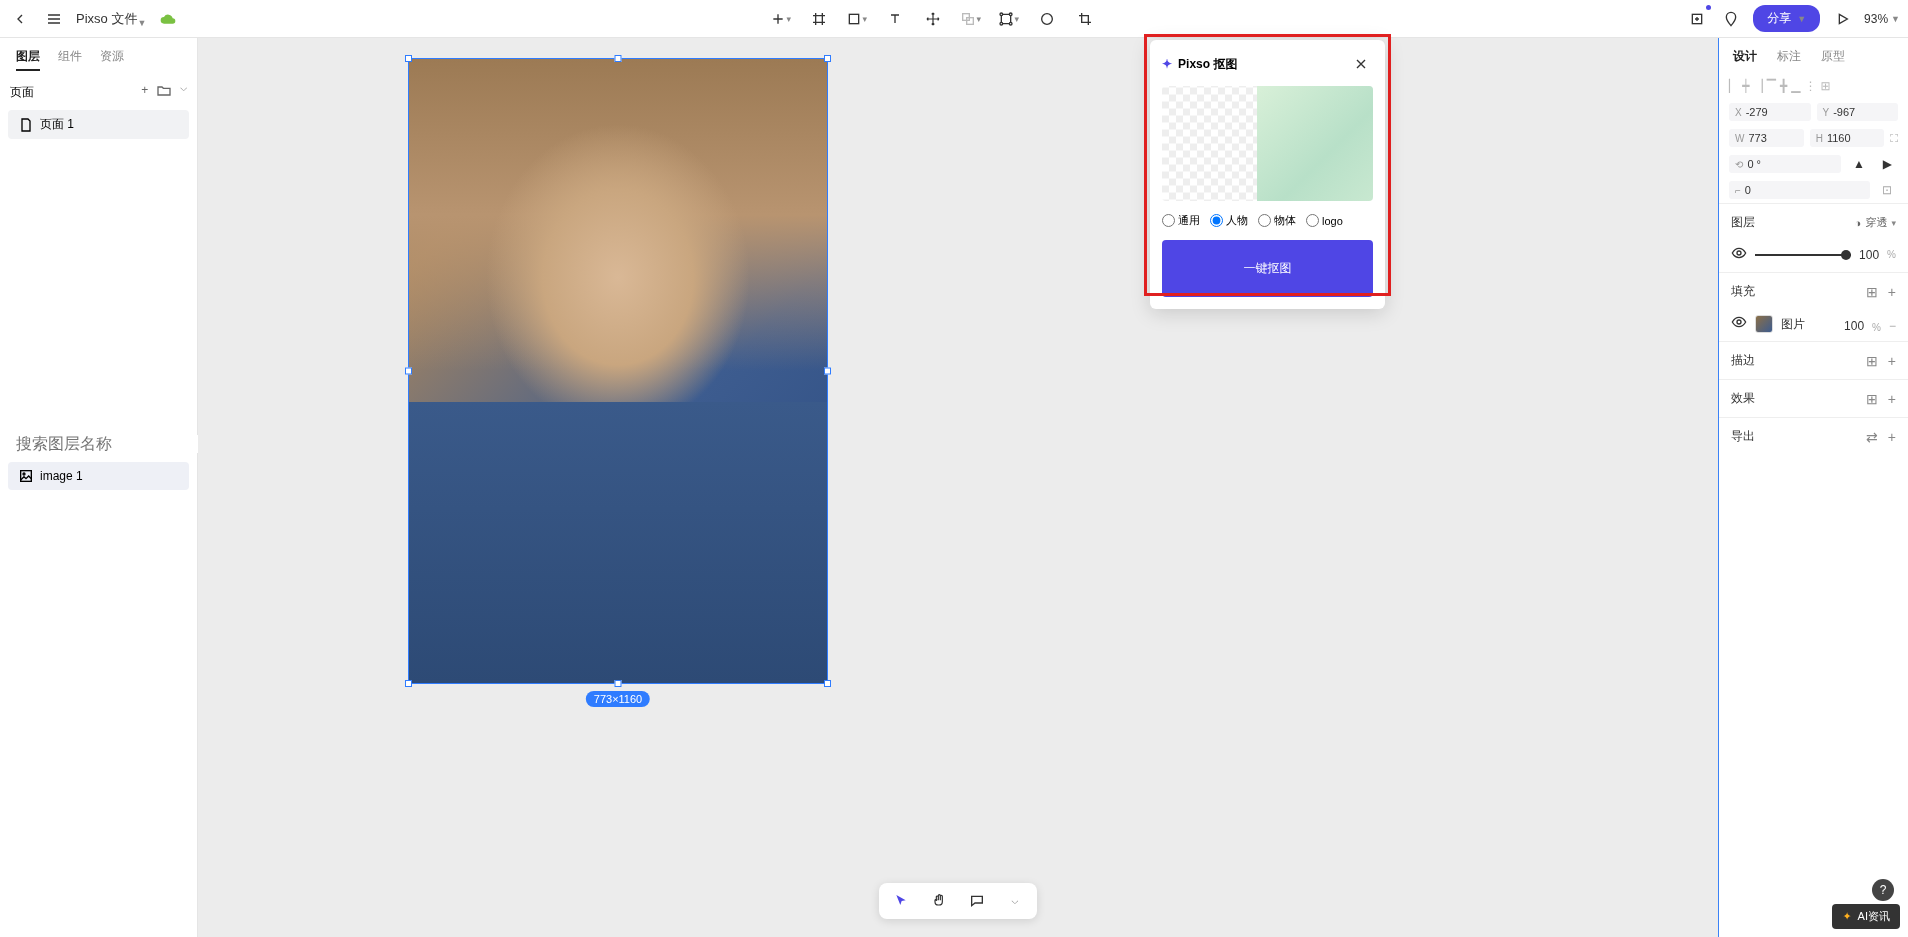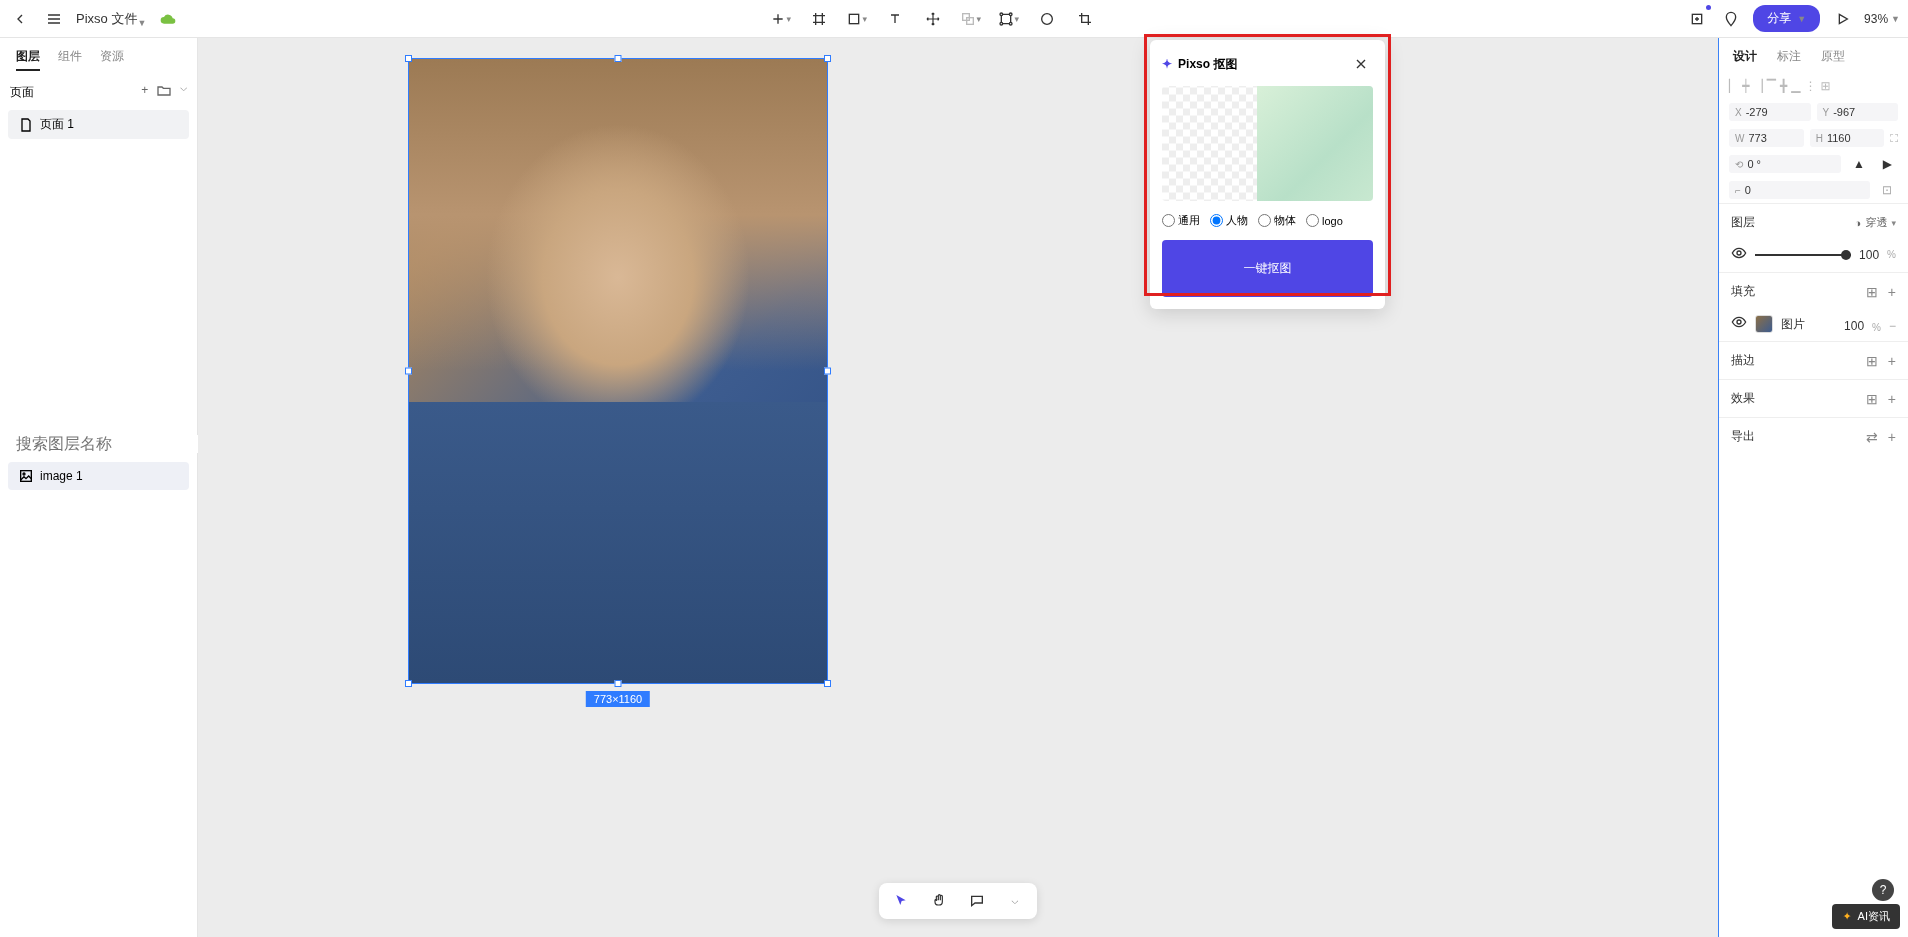--- a/index.html
+++ b/index.html
@@ -27,21 +27,21 @@
 .layer-search input { border: none; outline: none; font-size: 16px; flex: 1; }
 .layer-item { margin: 4px 8px; padding: 6px 10px; background: #eef0f6; border-radius: 4px; font-size: 12px; display: flex; align-items: center; gap: 6px; position: absolute; top: 420px; left: 0; right: 0; }
 
 
 .canvas { position: absolute; left: 198px; top: 38px; right: 190px; bottom: 0; background: #ececec; }
 .selection { position: absolute; left: 210px; top: 20px; width: 420px; height: 626px; border: 1px solid #2f7cff; }
 .sel-handle { width: 7px; height: 7px; background: #fff; border: 1px solid #2f7cff; position: absolute; }
 .h-tl { left: -4px; top: -4px; } .h-tr { right: -4px; top: -4px; } .h-bl { left: -4px; bottom: -4px; } .h-br { right: -4px; bottom: -4px; }
 .h-tm { left: 50%; top: -4px; transform: translateX(-50%); } .h-bm { left: 50%; bottom: -4px; transform: translateX(-50%); }
 .h-ml { left: -4px; top: 50%; transform: translateY(-50%); } .h-mr { right: -4px; top: 50%; transform: translateY(-50%); }
-.dim-badge { position: absolute; left: 50%; bottom: -24px; transform: translateX(-50%); background: #2f7cff; color: #fff; font-size: 11px; padding: 2px 8px; border-radius: 0; }
+.dim-badge { position: absolute; left: 50%; bottom: -24px; transform: translateX(-50%); background: #2f7cff; color: #fff; font-size: 11px; padding: 2px 8px; border-radius: 8px; }
 .canvas-img { width: 100%; height: 100%; background: linear-gradient(135deg,#8b6f47 0%,#a8865f 20%,#3d5c8f 60%,#2a4a7f 100%); position: relative; overflow: hidden; }
 .canvas-img::before { content:""; position:absolute; inset:0; background: radial-gradient(ellipse 45% 35% at 50% 35%, #d9b896 0%, #c9a67f 40%, transparent 70%), linear-gradient(180deg, #9c7a54 0%, #b89470 25%, transparent 50%); }
 .canvas-img::after { content:""; position:absolute; left:0; right:0; bottom:0; height:45%; background: linear-gradient(180deg, #3a5a8a 0%, #2d4a75 100%); }
 
 
 .bottom-tools { position: absolute; left: 50%; bottom: 18px; transform: translateX(-50%); background: #fff; border-radius: 8px; box-shadow: 0 2px 10px rgba(0,0,0,.12); display: flex; align-items: center; padding: 6px 10px; gap: 14px; }
 .bt-active { color: #4f46e5; }
 
 
 .right-panel { position: absolute; right: 0; top: 38px; width: 190px; bottom: 0; border-left: 1px solid #3b82f6; background: #fff; font-size: 12px; color: #333; }

